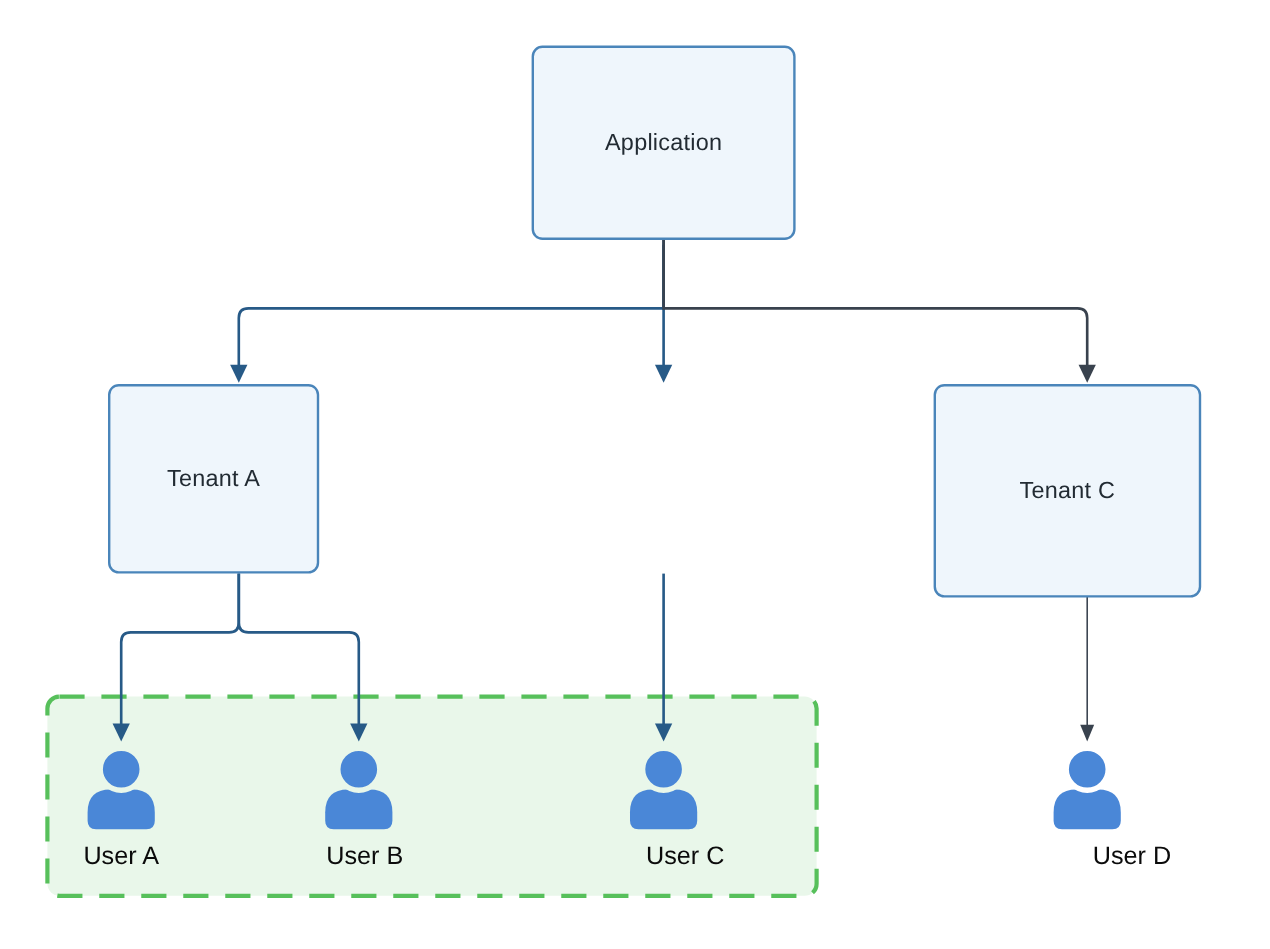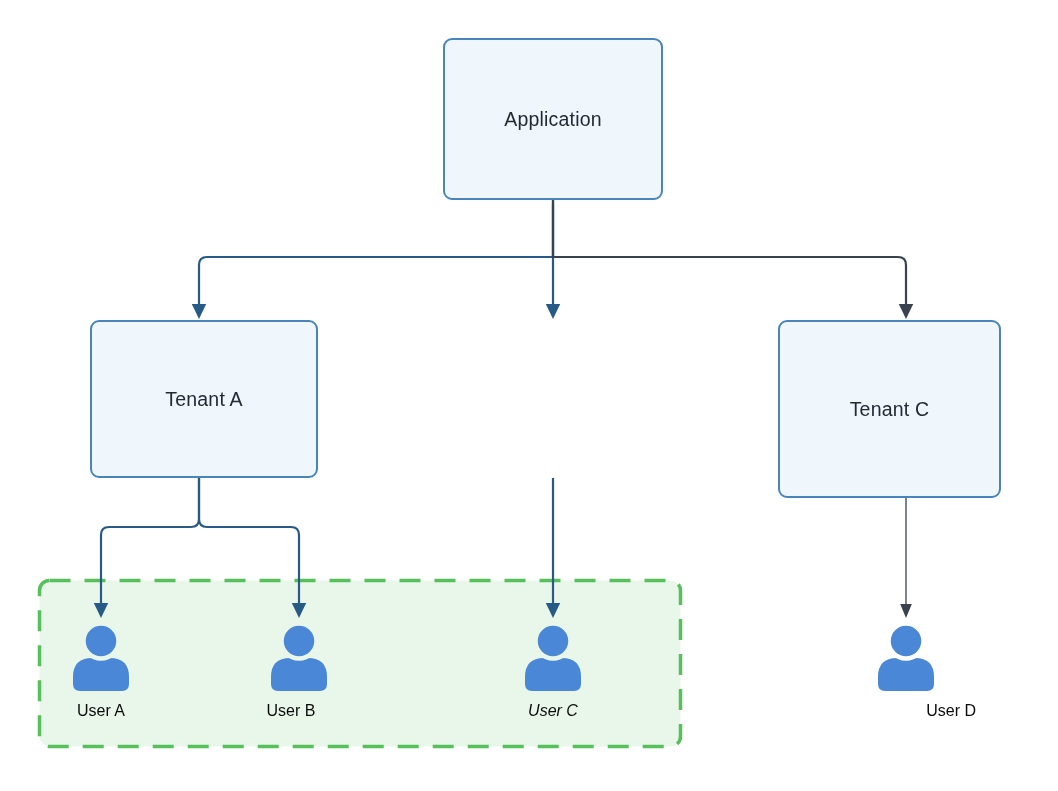--- a/index.html
+++ b/index.html
@@ -34,21 +34,21 @@
   }
   .node .node-label {
     font-size: 19.5px;
     color: #222b33;
     letter-spacing: 0.2px;
   }
   .user-label {
     position: absolute;
     width: 140px;
     text-align: center;
-    font-size: 16px;
+    font-size: 21px;
     color: #0b0b0b;
   }
 </style>
 </head>
 <body>
 
 <div class="canvas">
 
   <svg class="edge-layer" viewBox="0 0 1058 791" xmlns="http://www.w3.org/2000/svg">
 
@@ -104,27 +104,27 @@
     <g fill="#4a87d7">
       <path d="M878 677 Q878 658 897 658 H915 Q934 658 934 677 V684 Q934 691 927 691 H885 Q878 691 878 684 Z"></path>
       <circle cx="906" cy="641" r="17.5" stroke="#ffffff" stroke-width="4.5"></circle>
     </g>
   </svg>
 
   <div class="node" style="left:443px; top:38px; width:220px; height:162px;">
     <span class="node-label">Application</span>
   </div>
 
-  <div class="node" style="left:90px; top:320px; width:228px; height:158px;">
+  <div class="node" style="left:90px; top:320px; width:176px; height:158px;">
     <span class="node-label">Tenant A</span>
   </div>
 
 
   <div class="node" style="left:778px; top:320px; width:223px; height:178px;text-align:center;">
     <span class="node-label">Tenant C</span>
   </div>
 
   <div class="user-label" style="left:31px; top:702px;">User A</div>
-  <div class="user-label" style="left:221px; top:702px;">User B</div>
-  <div class="user-label" style="left:483px; top:702px;font-style:italic;">User C</div>
+  <div class="user-label" style="left:234px; top:702px;">User B</div>
+  <div class="user-label" style="left:501px; top:702px;">User C</div>
   <div class="user-label" style="left:836px; top:702px;text-align:right;">User D</div>
 
 </div>
 
 </body></html>

